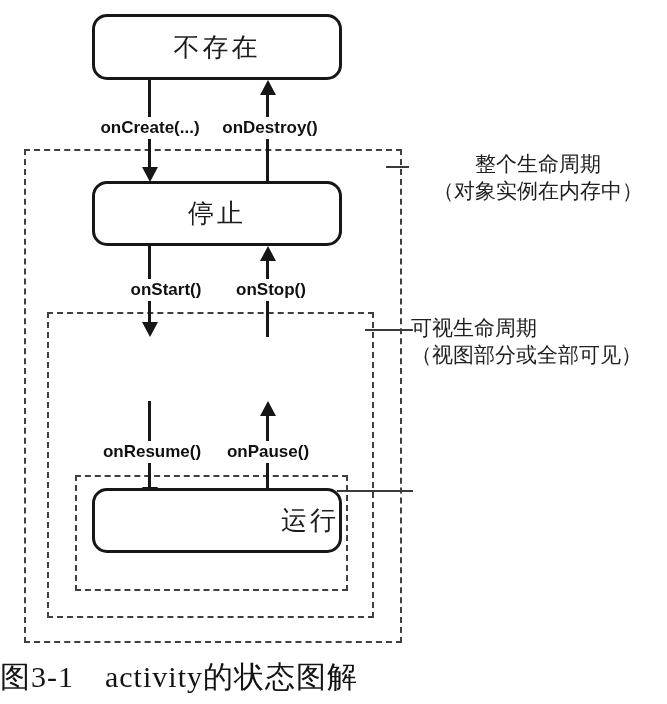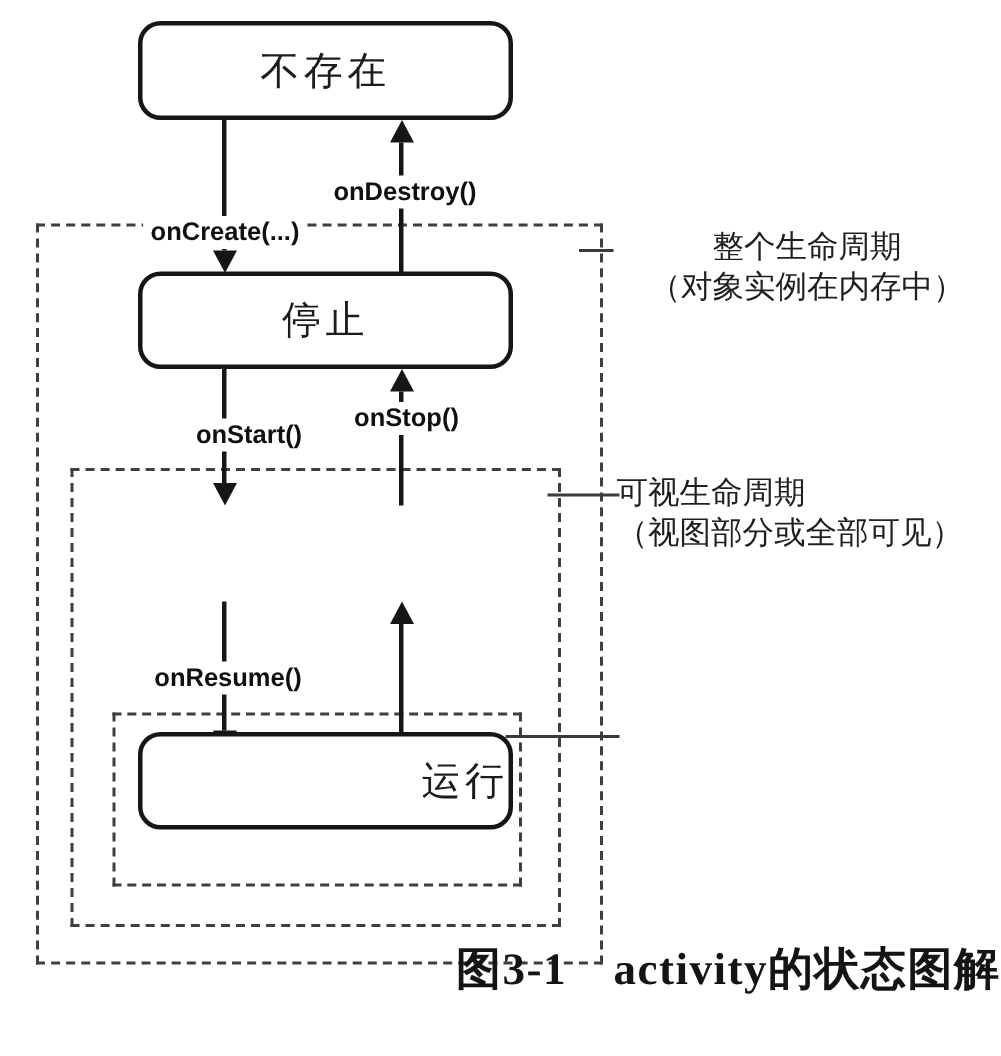--- a/index.html
+++ b/index.html
@@ -40,40 +40,40 @@
   .hd-resume{left:142px;top:487px;}
   .hd-pause{left:260px;top:401px;}
   .ln-pause{left:266px;top:416px;height:86px;}
   
   .tlabel{
     position:absolute;transform:translateX(-50%);white-space:nowrap;
     background:#ffffff;padding:1px 5px;
     font-family:"Liberation Sans","DejaVu Sans",sans-serif;font-weight:bold;
     font-size:17px;color:#101010;
   }
-  .tl-create{left:150px;top:117px;margin-top:27px;}
+  .tl-create{left:150px;top:117px;}
   .tl-destroy{left:270px;top:117px;}
   .tl-start{left:166px;top:279px;}
-  .tl-stop{left:271px;top:268px;}
+  .tl-stop{left:271px;top:279px;}
   .tl-resume{left:152px;top:441px;}
   .tl-pause{left:268px;top:441px;}
   
   .leader{position:absolute;height:2px;background:#3a3a3a;}
   .ld-whole{left:386px;top:166px;width:23px;}
   .ld-visible{left:365px;top:329px;width:48px;}
   .ld-foreground{left:337px;top:490px;width:76px;}
   
   .ann{position:absolute;left:411px;width:254px;font-size:21px;line-height:27px;color:#1f1f1f;}
   .ann-whole{top:151px;text-align:center;}
   .ann-visible{top:315px;}
   .ann-foreground{top:476px;}
   
   .caption{
-    position:absolute;left:0;right:0;top:626px;text-align:right;
-    font-size:30px;color:#141414;letter-spacing:1px;font-weight:bold;
+    position:absolute;left:0;right:0;top:657px;text-align:left;
+    font-size:30px;color:#141414;letter-spacing:1px;
   }
 </style>
 </head>
 <body>
 
 <div class="canvas">
 
   <div class="region region-whole"></div>
   <div class="region region-visible"></div>
   <div class="region region-foreground"></div>
@@ -100,20 +100,21 @@
   </div>
   <div class="state state-running">
     <span>运行</span>
   </div>
 
   <div class="tlabel tl-create">onCreate(...)</div>
   <div class="tlabel tl-destroy">onDestroy()</div>
   <div class="tlabel tl-start">onStart()</div>
   <div class="tlabel tl-stop">onStop()</div>
   <div class="tlabel tl-resume">onResume()</div>
+  <div class="tlabel tl-pause">onPause()</div>
 
   <div class="leader ld-whole"></div>
   <div class="leader ld-visible"></div>
   <div class="leader ld-foreground"></div>
 
   <div class="ann ann-whole">
     <div>整个生命周期</div>
     <div>（对象实例在内存中）</div>
   </div>
   <div class="ann ann-visible">

